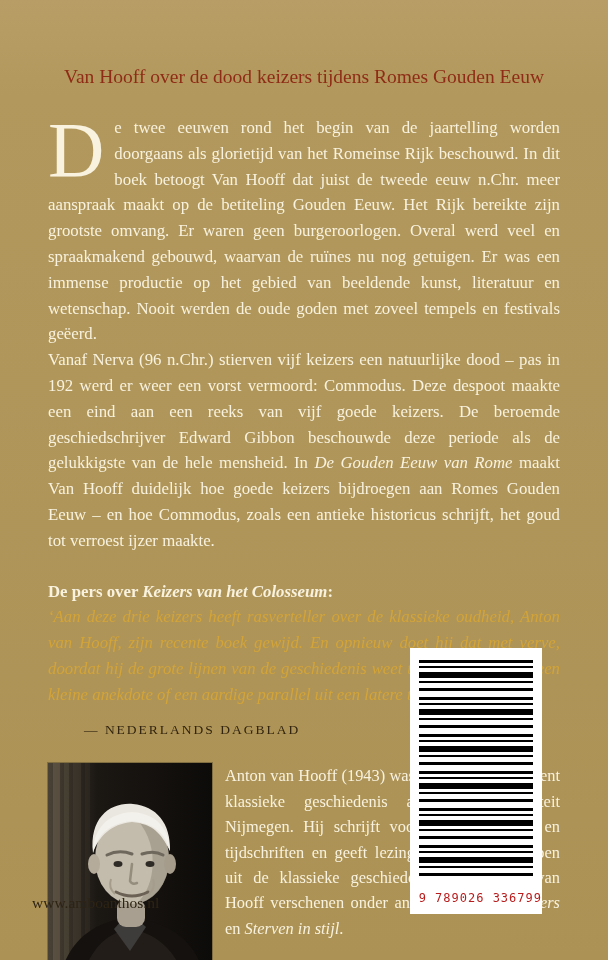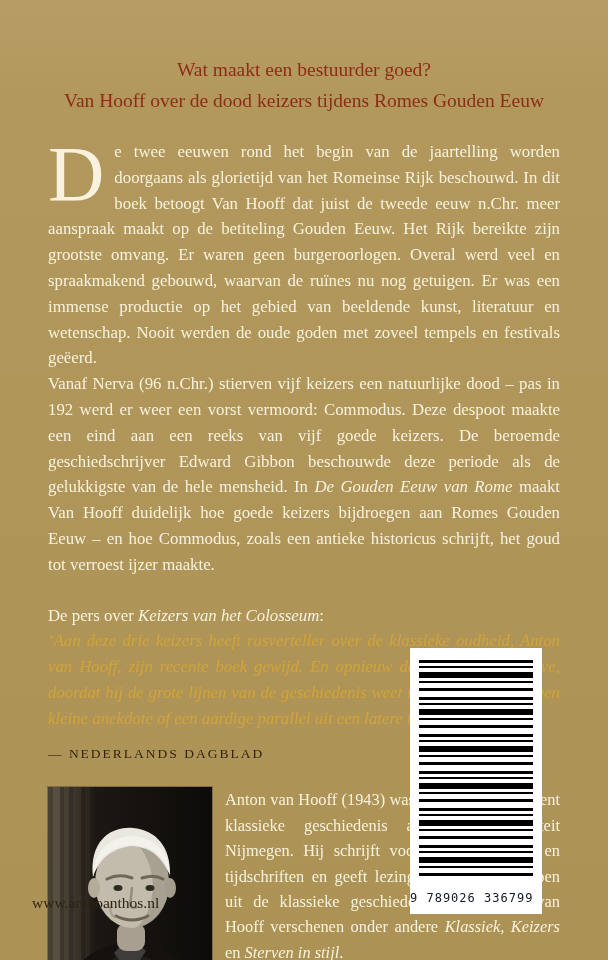--- a/index.html
+++ b/index.html
@@ -32,31 +32,32 @@
     line-height:60px;
     padding:5px 10px 0 0;
   }
   .para { text-align:justify; }
 
   .press {
     margin-top:25px;
     font-size:16.8px;
     line-height:25.8px;
   }
-  .press-intro { color:#f8f2df; }
+  .press-intro { color:#f8f2df;font-weight:bold; }
   .press-quote {
     color:#d3a438;
     font-style:italic;
     text-align:justify;
   }
   .attribution {
     color:#32240f;
     font-size:13.5px;
     letter-spacing:2px;
     margin-top:9px;
+    margin-left:36px;
   }
 
   .author-section {
     margin-top:21px;
     display:flex;
     gap:13px;
     align-items:flex-start;
   }
   .author-photo {
     flex:0 0 164px;
@@ -98,35 +99,34 @@
       #fff 18px, #fff 21px,
       #000 21px, #000 23px,
       #fff 23px, #fff 28px,
       #000 28px, #000 31px,
       #fff 31px, #fff 37px
     );
   }
   .barcode-digits {
     position:absolute;
     left:0; right:0; bottom:9px;
-    text-align:left;
+    text-align:right;
     font-family:"DejaVu Sans Mono", monospace;
     font-size:12px;
     letter-spacing:1px;
-    color:#0f172a;
+    color:#b91c1c;
   }
   em { font-style:italic; }
 </style>
 </head>
 <body>
 
 <div class="cover">
 
   <div class="headings">
-    <div class="heading-1">Wat maakt een bestuurder goed?</div>
     <div class="heading-2">Van Hooff over de dood keizers tijdens Romes Gouden Eeuw</div>
   </div>
 
   <div class="synopsis">
     <div class="para">
       <span class="dropcap">D</span><span>e twee eeuwen rond het begin van de jaartelling worden doorgaans als glorietijd van het Romeinse Rijk beschouwd. In dit boek betoogt Van Hooff dat juist de tweede eeuw n.Chr. meer aanspraak maakt op de betiteling Gouden Eeuw. Het Rijk bereikte zijn grootste omvang. Er waren geen burgeroorlogen. Overal werd veel en spraakmakend gebouwd, waarvan de ruïnes nu nog getuigen. Er was een immense productie op het gebied van beeldende kunst, literatuur en wetenschap. Nooit werden de oude goden met zoveel tempels en festivals geëerd.</span>
     </div>
     <div class="para">
       <span>Vanaf Nerva (96 n.Chr.) stierven vijf keizers een natuurlijke dood – pas in 192 werd er weer een vorst vermoord: Commodus. Deze despoot maakte een eind aan een reeks van vijf goede keizers. De beroemde geschiedschrijver Edward Gibbon beschouwde deze periode als de gelukkigste van de hele mensheid. In </span><em>De Gouden Eeuw van Rome</em><span> maakt Van Hooff duidelijk hoe goede keizers bijdroegen aan Romes Gouden Eeuw – en hoe Commodus, zoals een antieke historicus schrijft, het goud tot verroest ijzer maakte.</span>
     </div>

